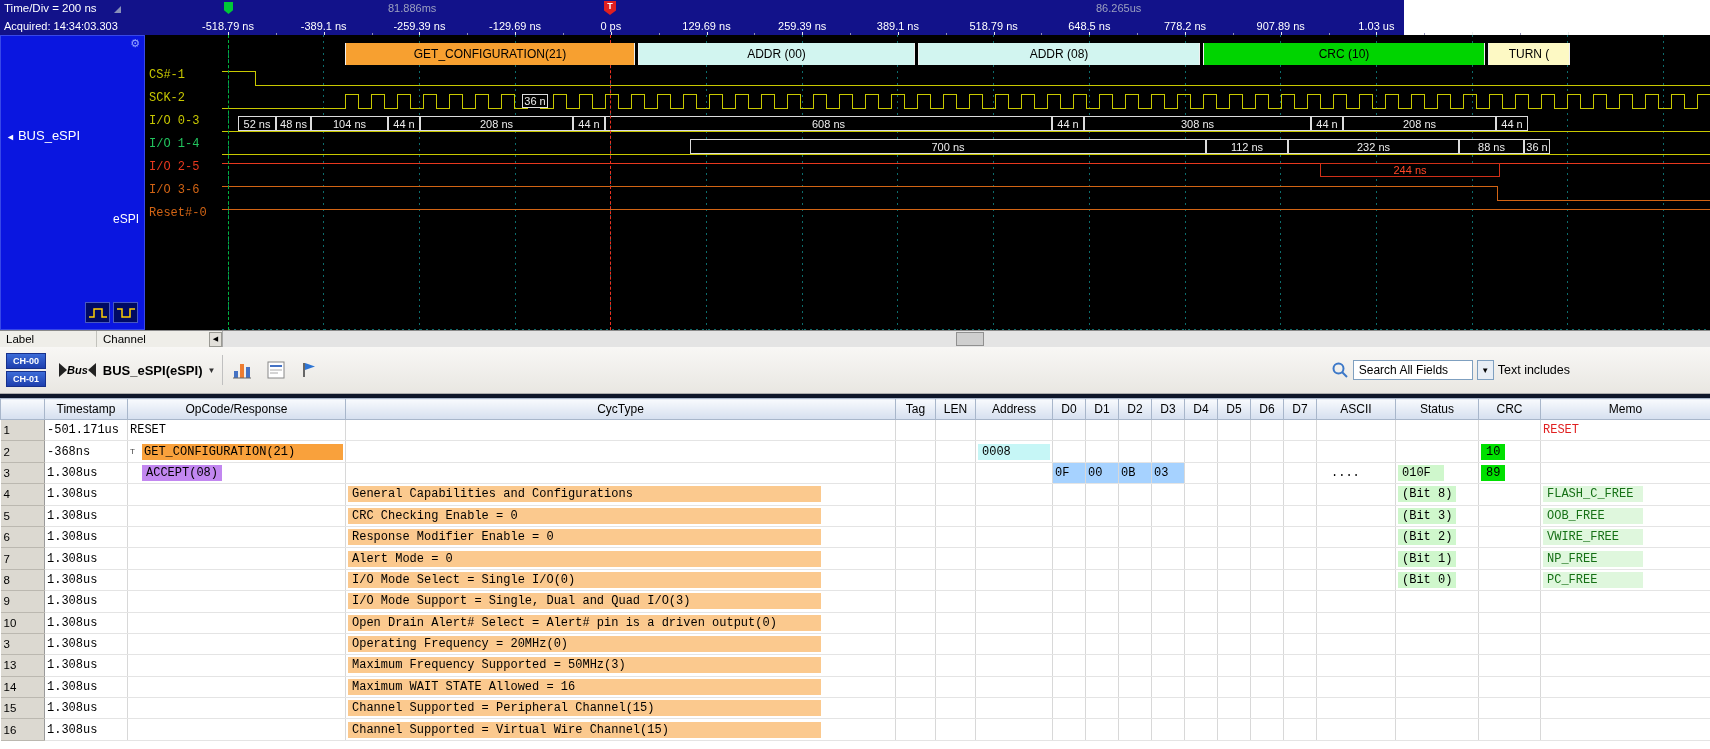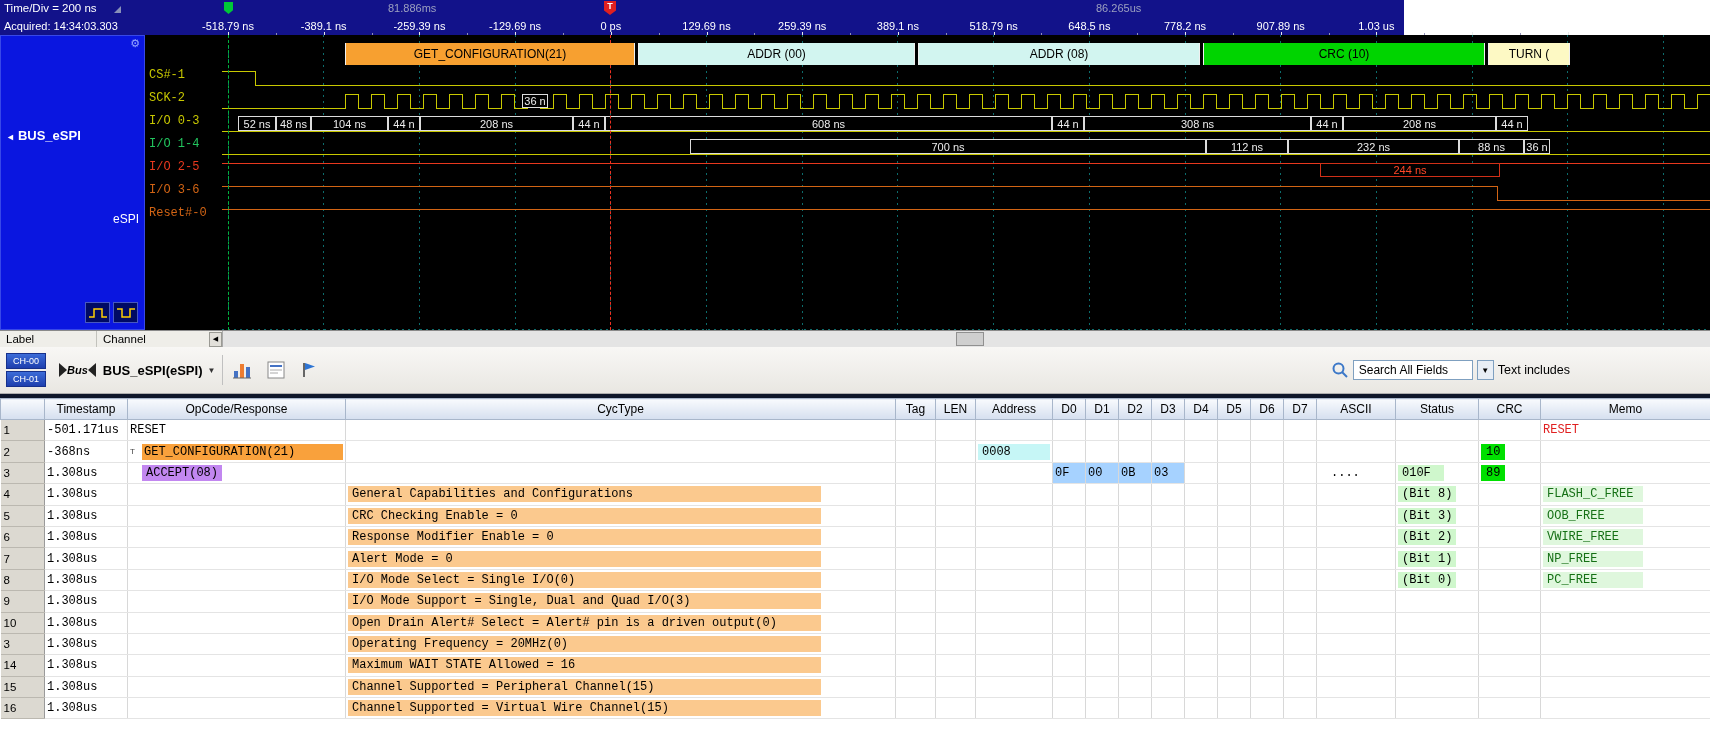--- a/index.html
+++ b/index.html
@@ -16,21 +16,21 @@
   .acquired{position:absolute;left:4px;top:3px}
   .delta{position:absolute;top:2px;color:#9CA0C0;font-size:11px}
   .marker-green{position:absolute;left:224px;top:2px;width:9px;height:12px;background:#00C838;clip-path:polygon(0 0,100% 0,100% 68%,50% 100%,0 68%)}
   .marker-trig{position:absolute;left:604px;top:1px;width:12px;height:14px;background:#E02020;color:#fff;font-size:9px;font-weight:bold;text-align:center;line-height:10px;clip-path:polygon(0 0,100% 0,100% 68%,50% 100%,0 68%)}
   .tick-label{position:absolute;top:3px;transform:translateX(-50%);white-space:nowrap}
   .tick-mark{position:absolute;bottom:0;width:1px;height:3px;background:#E8E8E8}
   .tick-mark.minor{height:2px;background:#9090B8}
 
   .overview{position:absolute;left:0;top:35px;width:145px;height:295px;background:#0A16E0;border:1px solid #3848E8}
   .gear{position:absolute;right:4px;top:1px;color:#96A6FF;font-size:11px}
-  .bus-name{position:absolute;left:5px;top:92px;color:#fff;font-weight:bold;font-size:13px;white-space:nowrap}
+  .bus-name{position:absolute;left:5px;top:92px;color:#fff;font-weight:normal;font-size:13px;white-space:nowrap}
   .bus-name .arrow{font-size:9px;margin-right:3px}
   .bus-type{position:absolute;right:5px;top:176px;color:#fff;font-size:12px}
   .ov-btn{position:absolute;top:266px;width:25px;height:21px;background:#000A64;border:1px solid #4858C0;display:flex;align-items:center;justify-content:center}
 
   .channel-col{position:absolute;left:145px;top:35px;width:77px;height:295px;background:#000}
   .ch-label{position:absolute;left:4px;height:15px;font-size:12px;font-family:"Liberation Mono",monospace;white-space:nowrap}
 
   .plot{position:absolute;left:222px;top:35px;width:1488px;height:295px;background:#000;overflow:hidden}
   .plot svg{position:absolute;left:0;top:0}
   .meas-box{position:absolute;background:#000;border:1px solid #DCDCDC;color:#ECECEC;font-size:11px;display:flex;align-items:center;justify-content:center;overflow:hidden;white-space:nowrap}
@@ -44,21 +44,21 @@
   .lc-bar .lbl{padding-left:6px;width:96px}
   .lc-bar .vsep{width:1px;height:100%;background:#C2C2BC}
   .lc-bar .chn{padding-left:6px;width:112px}
   .lc-arrow{width:13px;height:15px;background:#E2E0DA;border:1px solid #9A9A94;font-size:7px;display:flex;align-items:center;justify-content:center}
   .scroll-track{flex:1;height:100%;background:#E4E4E4;position:relative;border-left:1px solid #AAA}
   .scroll-thumb{position:absolute;left:733px;top:1px;width:28px;height:14px;background:#CFCFCF;border:1px solid #909090}
 
   
   .toolbar{position:absolute;left:0;top:347px;width:1710px;height:47px;background:linear-gradient(#F8F7F5,#E9E7E2);border-bottom:1px solid #AFAFAF;display:flex;align-items:center;gap:7px;padding-left:6px}
   .ch-stack{display:flex;flex-direction:column;gap:2px}
-  .ch-btn{width:40px;height:16px;background:linear-gradient(#3C6CD8,#1E3FAE);color:#fff;font-size:9px;font-weight:normal;border:1px solid #16308C;border-radius:0;display:flex;align-items:center;justify-content:center}
+  .ch-btn{width:40px;height:16px;background:linear-gradient(#3C6CD8,#1E3FAE);color:#fff;font-size:9px;font-weight:bold;border:1px solid #16308C;border-radius:0;display:flex;align-items:center;justify-content:center}
   .bus-icon{display:flex;align-items:center;font-weight:bold;font-style:italic;font-size:11px;margin-left:6px}
   .tri-r{width:0;height:0;border-top:7px solid transparent;border-bottom:7px solid transparent;border-left:8px solid #222}
   .tri-l{width:0;height:0;border-top:7px solid transparent;border-bottom:7px solid transparent;border-right:8px solid #222}
   .bus-sel{font-weight:bold;font-size:13px;display:flex;align-items:center;gap:5px}
   .dd-tri{font-size:8px;color:#333}
   .tsep{width:1px;height:30px;background:#C0C0C0}
   .tool-btn{display:flex;align-items:center;justify-content:center;width:26px;height:26px;border:1px solid transparent}
   .toolbar-right{margin-left:auto;display:flex;align-items:center;gap:4px;padding-right:140px}
   .search-input{width:120px;height:20px;border:1px solid #7FA0C0;font-size:12px;padding:1px 5px;font-family:"Liberation Sans",sans-serif}
   .combo-btn{width:17px;height:20px;border:1px solid #7FA0C0;background:#E8EEF5;font-size:8px;display:flex;align-items:center;justify-content:center}
@@ -532,20 +532,41 @@
             <td></td>
             <td></td>
             <td></td>
             <td></td>
             <td></td>
             <td></td>
             <td></td>
             <td></td>
           </tr>
           <tr>
+            <td class="gutter">13</td>
+            <td>1.308us</td>
+            <td></td>
+            <td><span class="cyc-hl">Maximum Frequency Supported = 50MHz(3)</span></td>
+            <td></td>
+            <td></td>
+            <td></td>
+            <td></td>
+            <td></td>
+            <td></td>
+            <td></td>
+            <td></td>
+            <td></td>
+            <td></td>
+            <td></td>
+            <td></td>
+            <td></td>
+            <td></td>
+            <td></td>
+          </tr>
+          <tr>
             <td class="gutter">14</td>
             <td>1.308us</td>
             <td></td>
             <td><span class="cyc-hl">Maximum WAIT STATE Allowed = 16</span></td>
             <td></td>
             <td></td>
             <td></td>
             <td></td>
             <td></td>
             <td></td>

